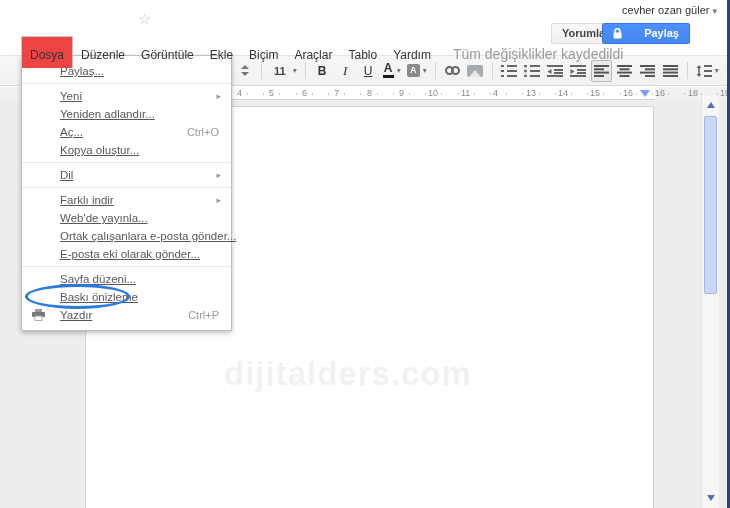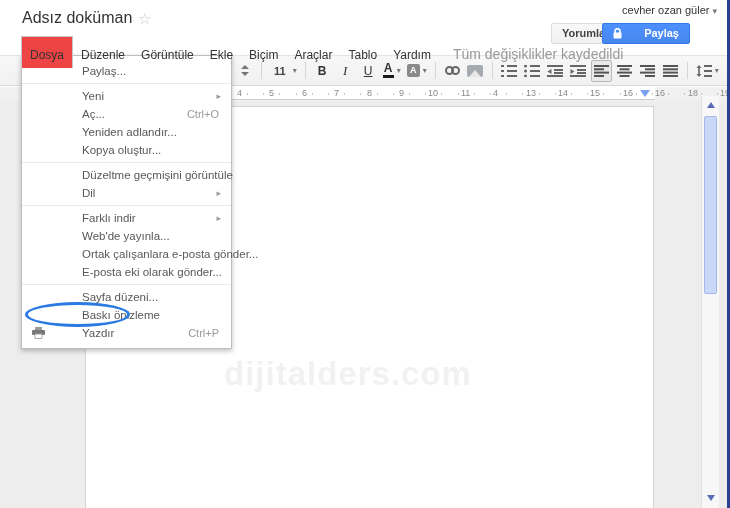--- a/index.html
+++ b/index.html
@@ -119,36 +119,35 @@
     background:#c9d7f8; border:1px solid #a4b8e8; border-radius:2px;
   }
   .edge-stripe { position:absolute; right:0; top:0; width:3px; height:508px; background:#2b3f93; z-index:60; }
 
   
   .dropdown {
     position:absolute; left:21px; top:55px; width:211px; z-index:40;
     background:#fff; border:1px solid #bebebe; box-shadow:0 2px 5px rgba(0,0,0,.25);
     padding:6px 0; font-size:11.5px; color:#585858;
   }
-  .drow { position:relative; height:18px; line-height:18px; padding-left:60px; cursor:default; white-space:nowrap; }
+  .drow { position:relative; height:18px; line-height:18px; padding-left:38px; cursor:default; white-space:nowrap;text-decoration:underline; }
   .drow .shortcut { position:absolute; right:12px; color:#9a9a9a; font-size:11px; }
   .drow .subarrow { position:absolute; right:10px; color:#999; font-size:9px; }
   .ddiv { height:1px; background:#e8e8e8; margin:3px 0; }
   .printer-icon { position:absolute; left:10px; top:3px; }
   .highlight-ellipse {
     position:absolute; left:3px; top:-4px; width:105px; height:25px;
     border:3px solid #2a7ae2; border-radius:50%; pointer-events:none;
   }
 </style>
 </head>
 <body>
 
 <div class="screen">
 
-  <div class="doc-title">Adsız doküman</div>
   <div class="star">☆</div>
   <div class="user-chip">
     <span>cevher ozan güler</span><span class="caret">▾</span>
   </div>
   <div class="btn btn-comments">
     <span>Yorumlar</span><span class="caret">▾</span>
   </div>
   <div class="btn btn-share">
     <svg width="9" height="11" viewBox="0 0 9 11">
       <path d="M2 5 V3.2 a2.5 2.5 0 0 1 5 0 V5" fill="none" stroke="#fff" stroke-width="1.6"></path>
@@ -343,33 +342,30 @@
   <div class="dropdown">
     <div class="drow">
       <span>Paylaş...</span>
     </div>
     <div class="ddiv"></div>
     <div class="drow">
       <span>Yeni</span>
       <span class="subarrow">▸</span>
     </div>
     <div class="drow">
+      <span>Yeniden adlandır...</span>
+    </div>
+    <div class="drow">
       <span>Aç...</span>
       <span class="shortcut">Ctrl+O</span>
     </div>
     <div class="drow">
-      <span>Yeniden adlandır...</span>
-    </div>
-    <div class="drow">
       <span>Kopya oluştur...</span>
     </div>
     <div class="ddiv"></div>
-    <div class="drow">
-      <span>Düzeltme geçmişini görüntüle</span>
-    </div>
     <div class="drow">
       <span>Dil</span>
       <span class="subarrow">▸</span>
     </div>
     <div class="ddiv"></div>
     <div class="drow">
       <span>Farklı indir</span>
       <span class="subarrow">▸</span>
     </div>
     <div class="drow">

